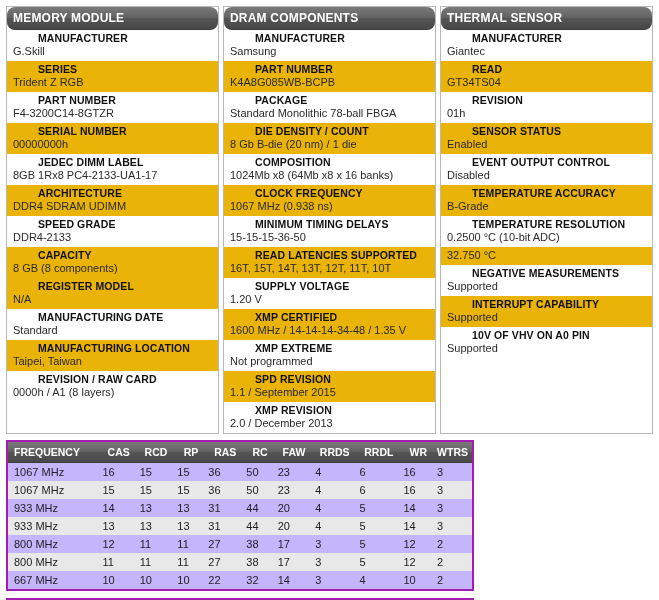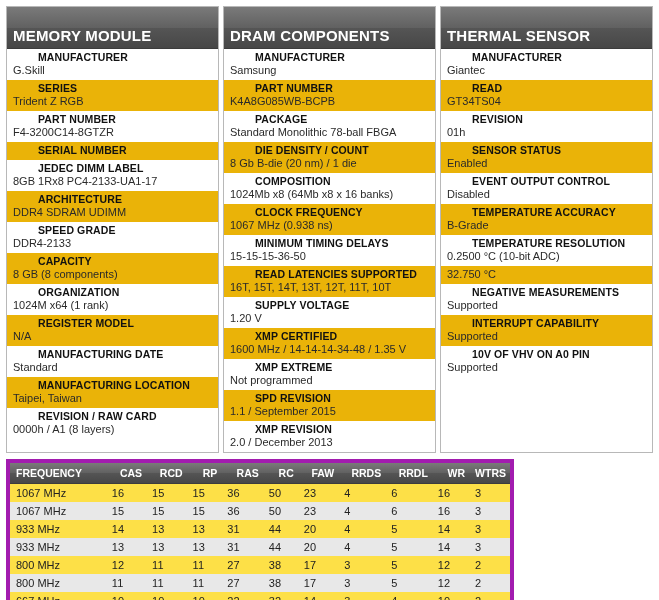--- a/index.html
+++ b/index.html
@@ -31,24 +31,25 @@
   .panel {
     width: 213px;
     border: 1px solid #b8b8b8;
     background: #ffffff;
     box-sizing: border-box;
   }
   .panel-header {
     background: linear-gradient(to bottom, #7a7a7a 0%, #616161 50%, #555555 51%, #474747 100%);
     color: #ffffff;
     font-weight: bold;
-    font-size: 15px;
+    font-size: 12px;
     letter-spacing: 0.2px;
-    padding: 20px 6px 4px 6px;
+    padding: 4px 6px 4px 6px;
     border-bottom: 1px solid #3c3c3c;
+    border-radius: 8px;
   }
   .panel-body {
     padding: 0;
   }
   .field {
     padding: 2px 6px 3px 6px;
   }
   .field .flabel {
     font-weight: bold;
     font-size: 10.5px;
@@ -62,24 +63,24 @@
     color: #2a2a2a;
     line-height: 13px;
   }
   .field.alt {
     background: #eab308;
   }
 
   
   .table-wrap {
     margin-top: 6px;
-    width: 508px;
-    border: 4px solid #a21caf;
+    width: 468px;
+    border: 2px solid #a21caf;
     box-sizing: border-box;
-    background: #fde047;
+    background: #c4b5fd;
   }
   table.timings {
     border-collapse: collapse;
     width: 100%;
     font-size: 11px;
   }
   table.timings thead th {
     background: linear-gradient(to bottom, #7a7a7a 0%, #616161 50%, #555555 51%, #474747 100%);
     color: #ffffff;
     font-weight: bold;
@@ -117,40 +118,37 @@
         <div class="field alt">
           <div class="flabel">SERIES</div>
           <div class="fvalue">Trident Z RGB</div>
         </div>
         <div class="field">
           <div class="flabel">PART NUMBER</div>
           <div class="fvalue">F4-3200C14-8GTZR</div>
         </div>
         <div class="field alt">
           <div class="flabel">SERIAL NUMBER</div>
+          <div class="fvalue">00000000h</div>
         </div>
         <div class="field">
           <div class="flabel">JEDEC DIMM LABEL</div>
           <div class="fvalue">8GB 1Rx8 PC4-2133-UA1-17</div>
         </div>
         <div class="field alt">
           <div class="flabel">ARCHITECTURE</div>
           <div class="fvalue">DDR4 SDRAM UDIMM</div>
         </div>
         <div class="field">
           <div class="flabel">SPEED GRADE</div>
           <div class="fvalue">DDR4-2133</div>
         </div>
         <div class="field alt">
           <div class="flabel">CAPACITY</div>
           <div class="fvalue">8 GB (8 components)</div>
-        </div>
-        <div class="field">
-          <div class="flabel">ORGANIZATION</div>
-          <div class="fvalue">1024M x64 (1 rank)</div>
         </div>
         <div class="field alt">
           <div class="flabel">REGISTER MODEL</div>
           <div class="fvalue">N/A</div>
         </div>
         <div class="field">
           <div class="flabel">MANUFACTURING DATE</div>
           <div class="fvalue">Standard</div>
         </div>
         <div class="field alt">

